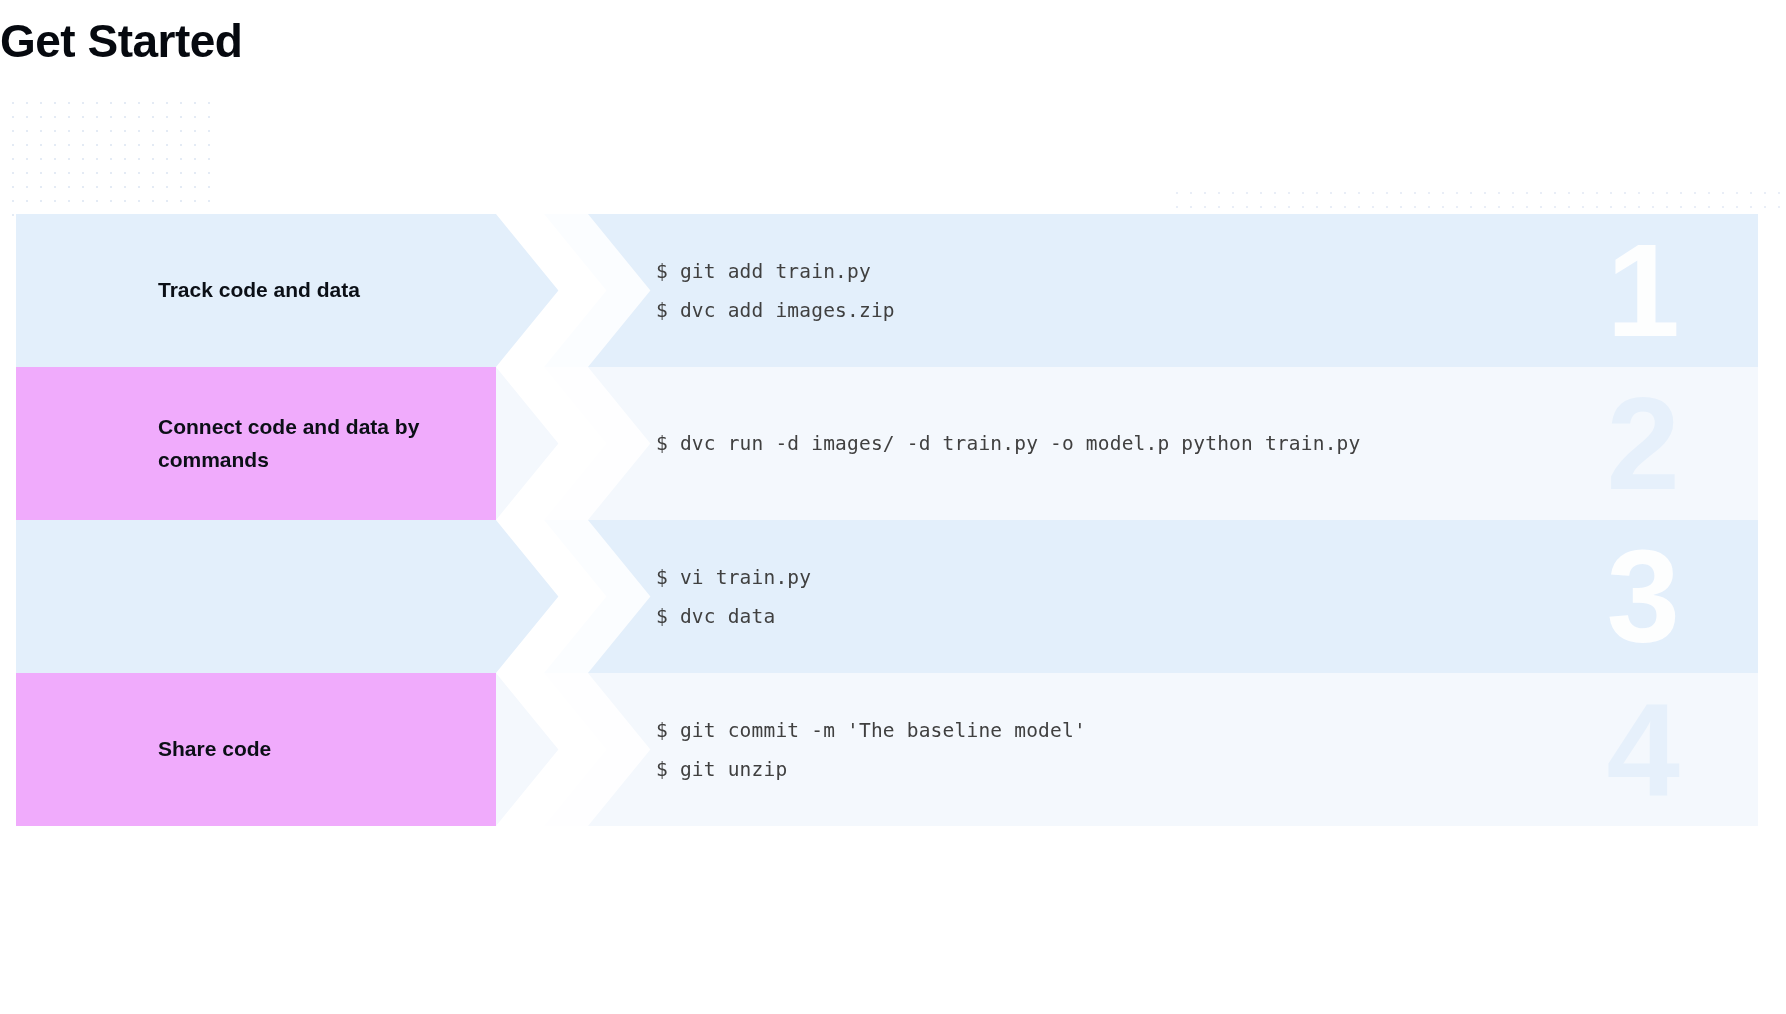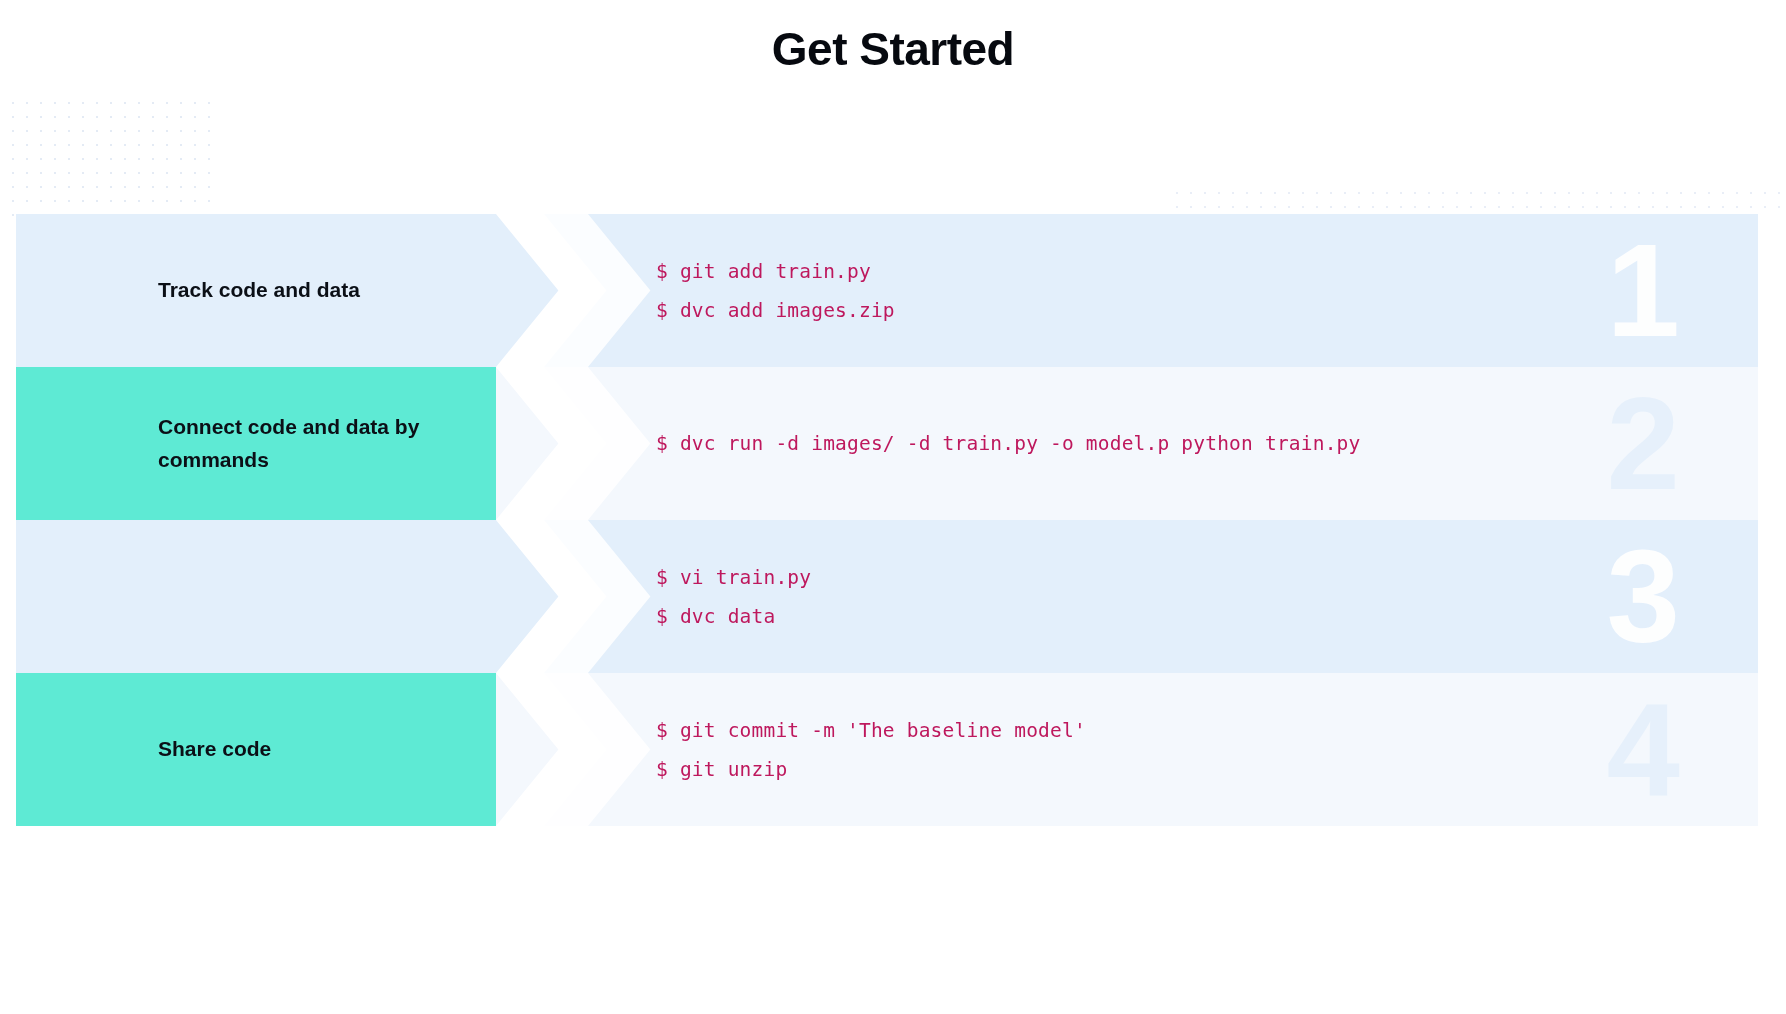--- a/index.html
+++ b/index.html
@@ -20,25 +20,24 @@
   .dots {
     position: absolute;
     background-image: radial-gradient(#dfe7f3 1.3px, transparent 1.4px);
     background-size: 14px 14px;
     pointer-events: none;
   }
   .dots-left  { left: -8px; top: 96px;  width: 230px; height: 120px; opacity: .85; }
   .dots-right { left: 1170px; top: 186px; width: 620px; height: 34px; opacity: .7; }
 
   .page-title {
-    text-align: center;
     font-size: 46px;
     font-weight: bold;
     letter-spacing: -0.5px;
-    margin: 8px;
+    margin: 0;
     padding-top: 14px;
     color: #06090f;
   }
 
   .steps {
     position: absolute;
     top: 214px;
     left: 16px;
     width: 1742px;
   }
@@ -55,21 +54,21 @@
     position: absolute;
     left: 0; top: 0;
     width: 480px; height: 153px;
     display: flex;
     align-items: center;
     box-sizing: border-box;
     padding-left: 142px;
     padding-right: 70px;
   }
   .step.odd  .label-pane { background: #e3effb; }
-  .step.even .label-pane { background: #5eead4; }
+  .step.even .label-pane { background: #f0abfc; }
 
   .label-pane .txt {
     font-size: 21px;
     font-weight: bold;
     line-height: 1.55;
     color: #0b0f16;
   }
 
   
   .sep {
@@ -99,21 +98,21 @@
     right: 0;
     height: 153px;
     display: flex;
     flex-direction: column;
     justify-content: center;
   }
   .code-line {
     font-family: "DejaVu Sans Mono", "Liberation Mono", monospace;
     font-size: 19.5px;
     line-height: 2.0;
-    color: #be185d;
+    color: #404040;
     white-space: pre;
     letter-spacing: .2px;
   }
 
   .num {
     position: absolute;
     right: 78px;
     top: 50%;
     transform: translateY(-50%);
     font-size: 132px;

